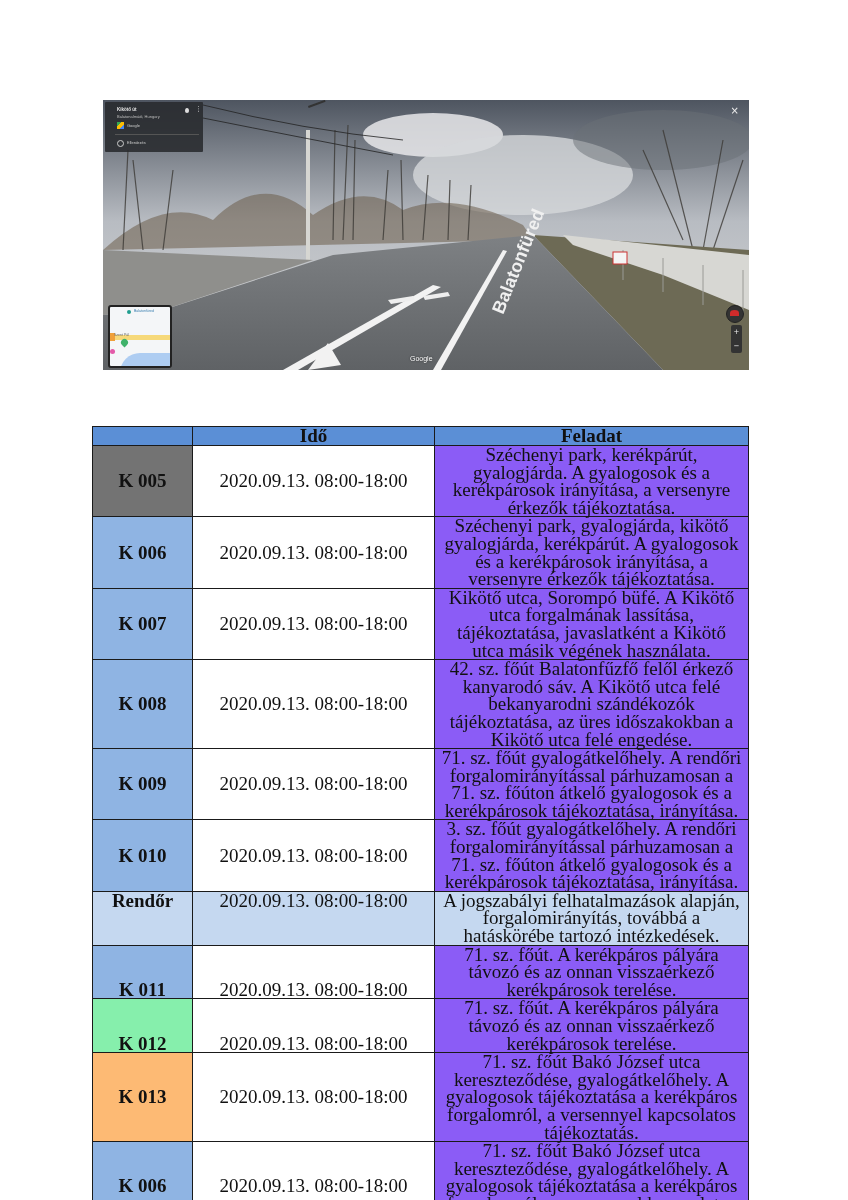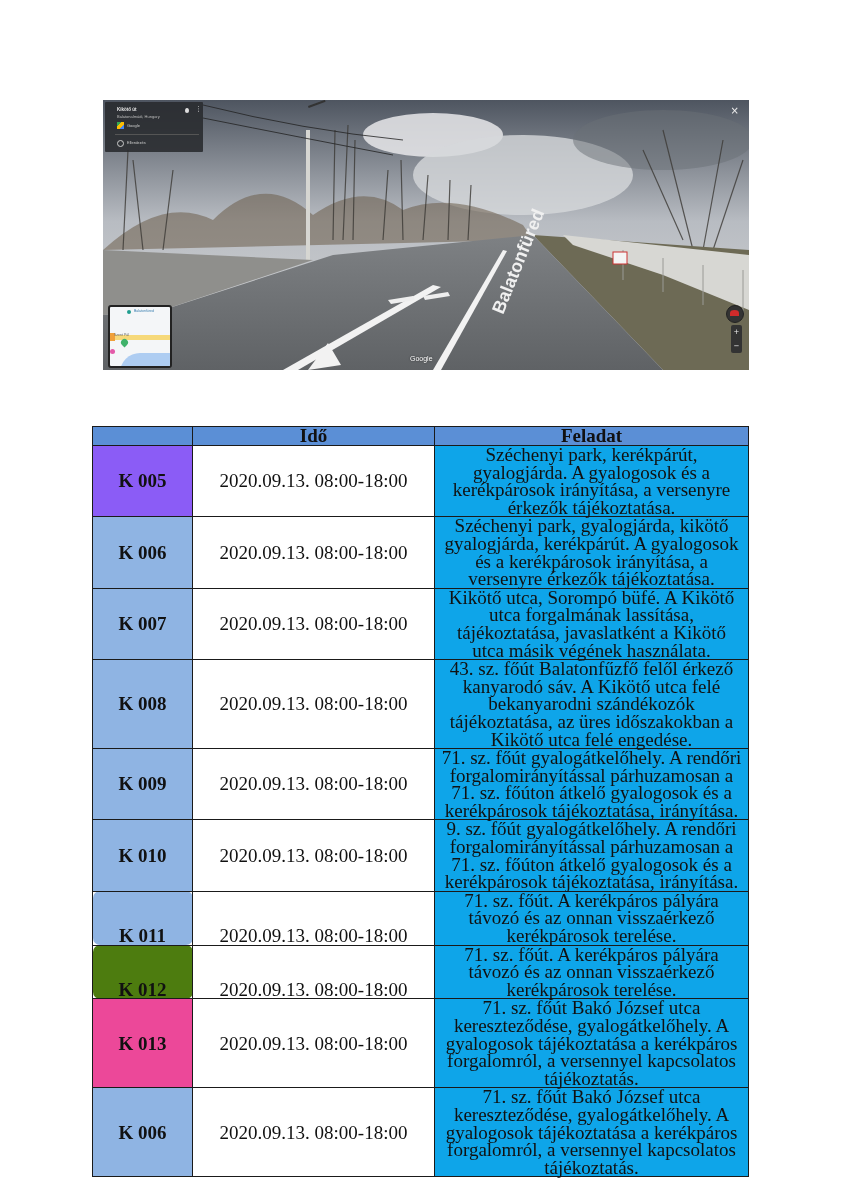--- a/index.html
+++ b/index.html
@@ -51,24 +51,24 @@
   table.schedule {
     position: absolute; left: 92px; top: 426px; width: 656px;
     border-collapse: collapse; table-layout: fixed;
     font-size: 19px; line-height: 17.6px;
   }
   table.schedule td, table.schedule th { border: 1.3px solid #1a1a1a; padding: 0 4px; text-align: center; }
   col.c1 { width: 100px; } col.c2 { width: 242px; } col.c3 { width: 314px; }
   thead th { background: #5b8fd6; font-weight: bold; height: 18px; padding: 0; line-height: 18px; }
   td.id { background: #8fb4e3; font-weight: bold; }
   td.time { background: #ffffff; }
-  td.task { background: #0ea5e9; }
+  td.task { background: #8b5cf6; }
   tr.police td { background: #c5d8f0; vertical-align: top; }
   tr.police td.task { vertical-align: middle; }
-  tr.bottom td.id, tr.bottom td.time { vertical-align: bottom; border-radius: 7px; }
+  tr.bottom td.id, tr.bottom td.time { vertical-align: bottom; }
 </style>
 </head>
 <body>
 
 <div class="streetview">
   <svg class="scene" viewBox="0 0 646 270">
     <defs>
       <linearGradient id="sky" x1="0" y1="0" x2="0" y2="1">
         <stop offset="0" stop-color="#4e5560"></stop>
         <stop offset="0.45" stop-color="#b8bcc2"></stop>
@@ -157,61 +157,66 @@
     </colgroup>
   <thead>
     <tr>
       <th style="background: rgb(91, 143, 214);"></th>
       <th style="background: rgb(91, 143, 214);">Idő</th>
       <th style="background: rgb(91, 143, 214); margin-left: 38px;">Feladat</th>
     </tr>
   </thead>
   <tbody>
     <tr>
-      <td class="id" style="background: #8b5cf6;">K 005</td>
+      <td class="id" style="background: #737373;">K 005</td>
       <td class="time">2020.09.13. 08:00-18:00</td>
       <td class="task">Széchenyi park, kerékpárút, gyalogjárda. A gyalogosok és a kerékpárosok irányítása, a versenyre érkezők tájékoztatása.</td>
     </tr>
     <tr>
       <td class="id" style="background: rgb(143, 180, 227); text-align: center;">K 006</td>
       <td class="time">2020.09.13. 08:00-18:00</td>
       <td class="task">Széchenyi park, gyalogjárda, kikötő gyalogjárda, kerékpárút. A gyalogosok és a kerékpárosok irányítása, a versenyre érkezők tájékoztatása.</td>
     </tr>
     <tr>
       <td class="id" style="background: rgb(143, 180, 227);">K 007</td>
       <td class="time">2020.09.13. 08:00-18:00</td>
       <td class="task">Kikötő utca, Sorompó büfé. A Kikötő utca forgalmának lassítása, tájékoztatása, javaslatként a Kikötő utca másik végének használata.</td>
     </tr>
     <tr>
       <td class="id" style="background: rgb(143, 180, 227);">K 008</td>
       <td class="time">2020.09.13. 08:00-18:00</td>
-      <td class="task">43. sz. főút Balatonfűzfő felől érkező kanyarodó sáv. A Kikötő utca felé bekanyarodni szándékozók tájékoztatása, az üres időszakokban a Kikötő utca felé engedése.</td>
+      <td class="task">42. sz. főút Balatonfűzfő felől érkező kanyarodó sáv. A Kikötő utca felé bekanyarodni szándékozók tájékoztatása, az üres időszakokban a Kikötő utca felé engedése.</td>
     </tr>
     <tr>
       <td class="id" style="background: rgb(143, 180, 227);">K 009</td>
       <td class="time">2020.09.13. 08:00-18:00</td>
       <td class="task">71. sz. főút gyalogátkelőhely. A rendőri forgalomirányítással párhuzamosan a 71. sz. főúton átkelő gyalogosok és a kerékpárosok tájékoztatása, irányítása.</td>
     </tr>
     <tr>
       <td class="id" style="background: rgb(143, 180, 227); margin-left: 32px;">K 010</td>
       <td class="time">2020.09.13. 08:00-18:00</td>
-      <td class="task">9. sz. főút gyalogátkelőhely. A rendőri forgalomirányítással párhuzamosan a 71. sz. főúton átkelő gyalogosok és a kerékpárosok tájékoztatása, irányítása.</td>
+      <td class="task">3. sz. főút gyalogátkelőhely. A rendőri forgalomirányítással párhuzamosan a 71. sz. főúton átkelő gyalogosok és a kerékpárosok tájékoztatása, irányítása.</td>
+    </tr>
+    <tr class="police">
+      <td class="id" style="background: rgb(197, 216, 240);">Rendőr</td>
+      <td class="time" style="background: rgb(197, 216, 240);">2020.09.13. 08:00-18:00</td>
+      <td class="task" style="background: rgb(197, 216, 240);">A jogszabályi felhatalmazások alapján, forgalomirányítás, továbbá a hatáskörébe tartozó intézkedések.</td>
     </tr>
     <tr class="bottom">
       <td class="id" style="background: rgb(143, 180, 227);">K 011</td>
       <td class="time">2020.09.13. 08:00-18:00</td>
       <td class="task">71. sz. főút. A kerékpáros pályára távozó és az onnan visszaérkező kerékpárosok terelése.</td>
     </tr>
     <tr class="bottom">
-      <td class="id" style="background: #4d7c0f; text-align: center;">K 012</td>
+      <td class="id" style="background: #86efac; text-align: center;">K 012</td>
       <td class="time">2020.09.13. 08:00-18:00</td>
       <td class="task">71. sz. főút. A kerékpáros pályára távozó és az onnan visszaérkező kerékpárosok terelése.</td>
     </tr>
     <tr>
-      <td class="id" style="background: #ec4899;">K 013</td>
+      <td class="id" style="background: #fdba74;">K 013</td>
       <td class="time">2020.09.13. 08:00-18:00</td>
       <td class="task">71. sz. főút Bakó József utca kereszteződése, gyalogátkelőhely. A gyalogosok tájékoztatása a kerékpáros forgalomról, a versennyel kapcsolatos tájékoztatás.</td>
     </tr>
     <tr>
       <td class="id" style="background: rgb(143, 180, 227);">K 006</td>
       <td class="time">2020.09.13. 08:00-18:00</td>
       <td class="task">71. sz. főút Bakó József utca kereszteződése, gyalogátkelőhely. A gyalogosok tájékoztatása a kerékpáros forgalomról, a versennyel kapcsolatos tájékoztatás.</td>
     </tr>
   </tbody>
 </table>

